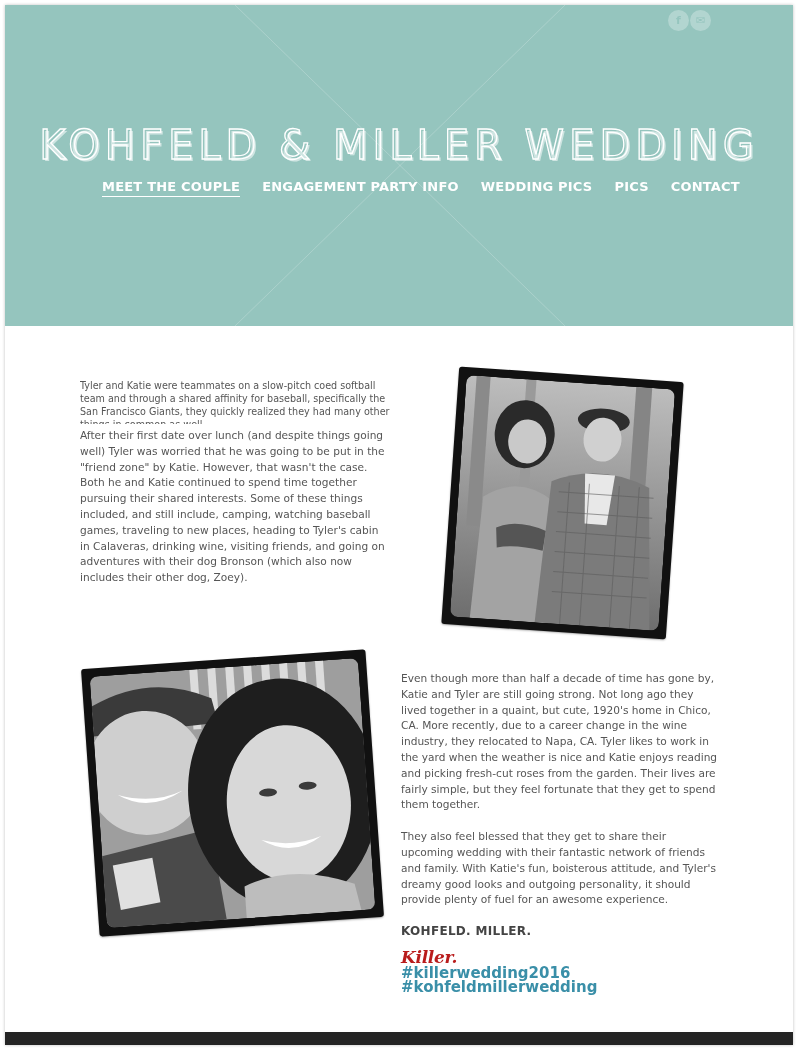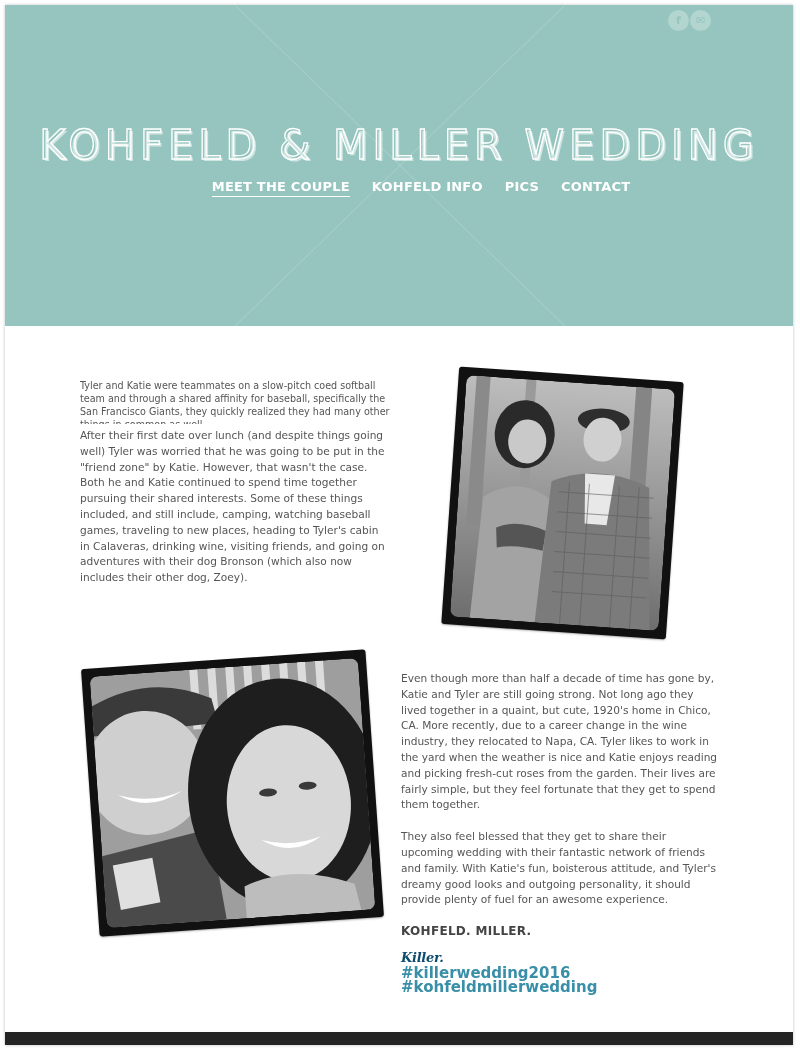--- a/index.html
+++ b/index.html
@@ -65,22 +65,22 @@
       box-shadow: 0 1px 2px rgba(0,0,0,0.3);
     }
     .photo .img { width: 100%; height: 100%; border-radius: 8px; overflow: hidden; }
     .photo1 { left: 445px; top: 48px; width: 225px; height: 258px; transform: rotate(4deg); }
     .photo2 { left: 85px; top: 333px; width: 285px; height: 268px; transform: rotate(-4deg); }
 
     .block2 { position: absolute; left: 396px; top: 345px; width: 320px; }
     .block2 p + p { margin-top: 16px; }
     .signoff { margin-top: 16px; font-weight: bold; color: #444; font-size: 12px; letter-spacing: 0.3px; }
     .logo {
-      margin-top: 10px; font-family: "DejaVu Serif", serif; font-weight: bold; font-size: 13px;
-      color: #0c4a6e; letter-spacing: -0.3px; font-style: italic;
+      margin-top: 10px; font-family: "DejaVu Serif", serif; font-weight: bold; font-size: 17px;
+      color: #b91c1c; letter-spacing: -0.3px; font-style: italic;
     }
     .tag {
       font-family: "DejaVu Sans", sans-serif; font-weight: bold; font-size: 15px;
       color: #3a8fa8; line-height: 14px; cursor: pointer;
     }
 
     .footer { position: absolute; left: 0; top: 1027px; width: 788px; height: 13px; background: #242424; }
   </style>
 </head>
 <body>
@@ -95,21 +95,22 @@
 
     <div class="social">
       <span class="soc">f</span>
       <span class="soc">✉</span>
     </div>
 
     <h1 class="site-title">KOHFELD &amp; MILLER WEDDING</h1>
 
     <nav class="nav">
       <a class="active">MEET THE COUPLE</a>
-      <a>KOHFELD INFO</a>
+      <a>ENGAGEMENT PARTY INFO</a>
+      <a>WEDDING PICS</a>
       <a>PICS</a>
       <a>CONTACT</a>
     </nav>
   </header>
 
   <main class="content">
 
     <div class="block1 text">
       <p class="p2">Tyler and Katie were teammates on a slow-pitch coed softball team and through a shared affinity for baseball, specifically the San Francisco Giants, they quickly realized they had many other things in common as well.</p>
       <p class="p3">After their first date over lunch (and despite things going well) Tyler was worried that he was going to be put in the "friend zone" by Katie.  However, that wasn't the case.  Both he and Katie continued to spend time together pursuing their shared interests.  Some of these things included, and still include, camping, watching baseball games, traveling to new places, heading to Tyler's cabin in Calaveras, drinking wine, visiting friends, and going on adventures with their dog Bronson (which also now includes their other dog, Zoey).</p>

